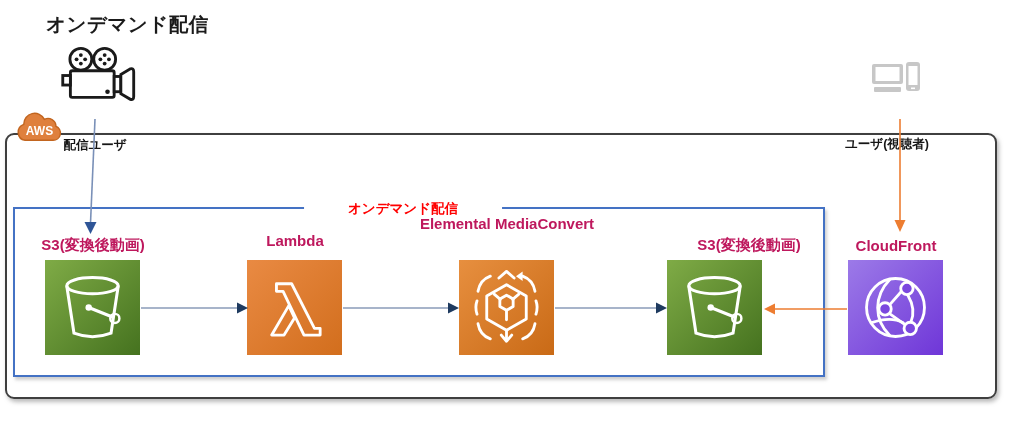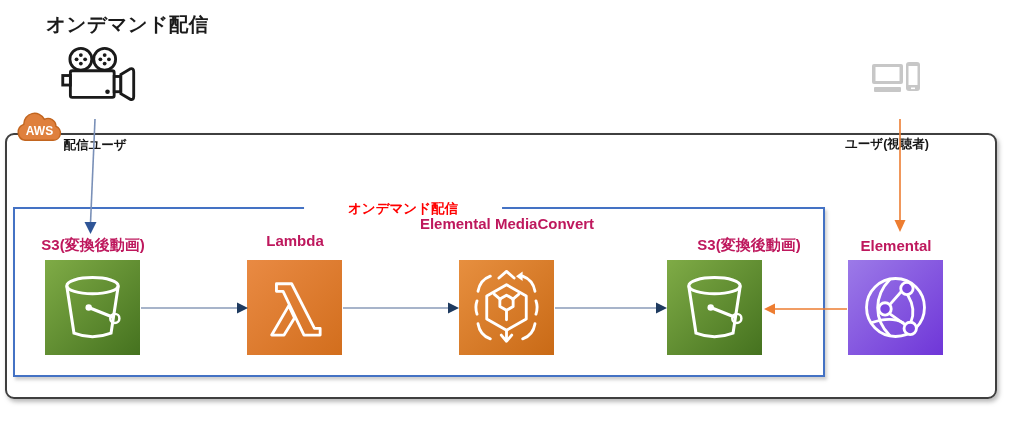--- a/index.html
+++ b/index.html
@@ -183,21 +183,21 @@
       <g stroke="#ffffff" stroke-width="3.2" fill="none" stroke-linecap="round">
         <ellipse cx="50" cy="27" rx="27" ry="8.5"></ellipse>
         <path d="M23 28 L30.5 77 Q50 84.5 69.5 77 L77 28"></path>
         <path d="M46 50 L71 60"></path>
         <circle cx="73.5" cy="61.5" r="4.8" stroke-width="2.6"></circle>
       </g>
       <circle cx="46" cy="50" r="3.4" fill="#ffffff"></circle>
     </svg>
   </div>
 
-  <div class="node-label" style="left:896px;top:238px;">Elemental</div>
+  <div class="node-label" style="left:896px;top:238px;">CloudFront</div>
   <div class="svc-icon" style="left:848px;top:260px;">
     <svg viewBox="0 0 100 100">
       <defs>
           <linearGradient id="g-cf" x1="0" y1="0" x2="1" y2="1">
         <stop offset="0" stop-color="#9C7AE8"></stop>
             <stop offset="1" stop-color="#6F36D8"></stop>
       </linearGradient>
         </defs>
       <rect x="0" y="0" width="100" height="100" fill="url(#g-cf)"></rect>
       <g stroke="#ffffff" stroke-width="3" fill="none" stroke-linecap="round">

